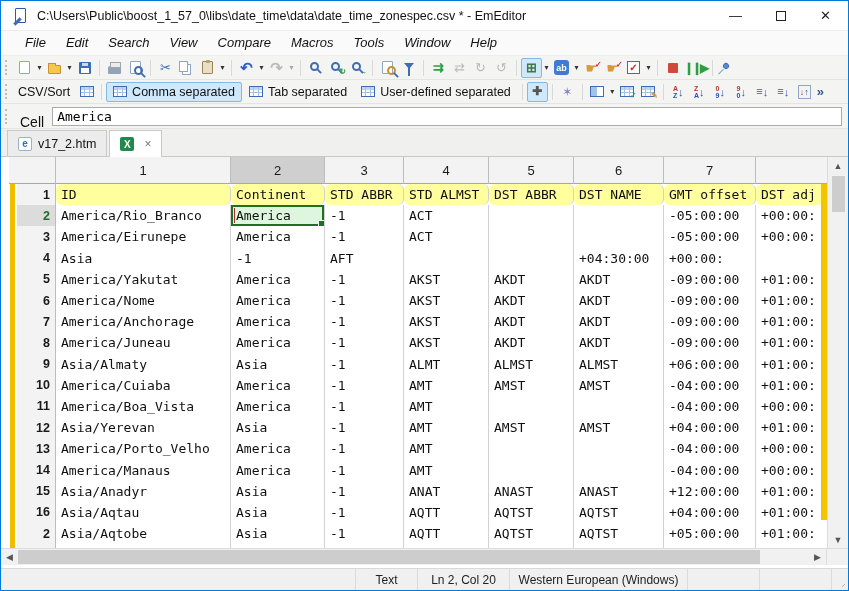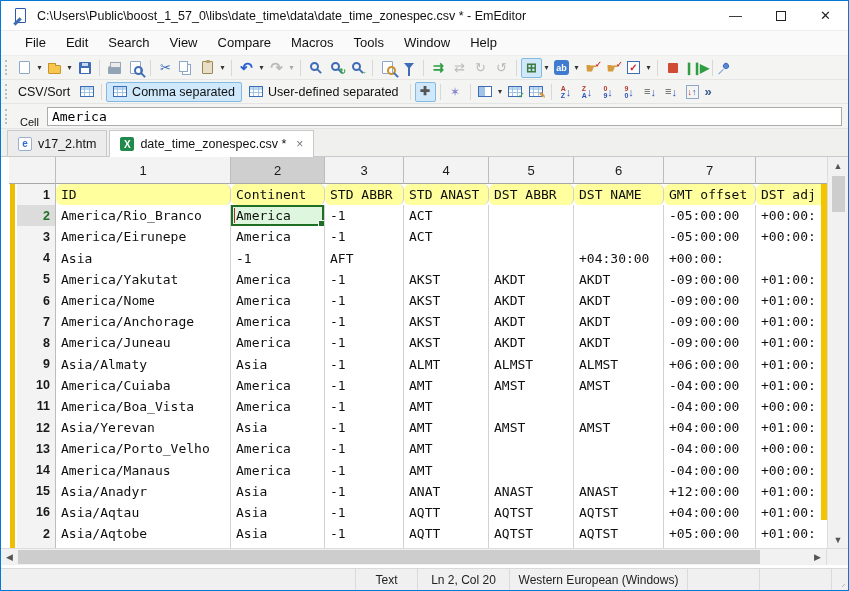--- a/index.html
+++ b/index.html
@@ -12,21 +12,21 @@
   .app-icon { width:16px; height:16px; margin:0 8px 0 12px; position:relative; flex:0 0 auto; }
   .app-icon .pg { position:absolute; left:2px; top:0; width:11px; height:15px; background:#fff; border:1px solid #2f5aa8; border-radius:1px; }
   .app-icon .pen { position:absolute; left:0; bottom:1px; width:9px; height:3px; background:#3e6cb5; transform:rotate(-45deg); }
   .title-text { font-size:12.5px; color:#111; white-space:nowrap; overflow:hidden; }
   .winbtns { margin-left:auto; display:flex; height:100%; }
   .winbtn { width:45px; height:100%; display:flex; align-items:center; justify-content:center; color:#222; font-size:13px; }
   .maxglyph { width:10px; height:10px; border:1px solid #222; display:inline-block; }
 
   
   .menubar { height:26px; display:flex; align-items:center; padding-left:14px; background:#fafafa; border-top:1px solid #ededed; border-bottom:1px solid #ededed; flex:0 0 auto; }
-  .menu-item { padding:0 10px; line-height:24px; font-size:13px; color:#111; }
+  .menu-item { padding:0 10px; line-height:24px; font-size:13px; color:#111;font-style:italic; }
 
   
   .tb { height:24px; display:flex; align-items:center; background:#f4f4f3; border-bottom:1px solid #e4e4e3; padding:0 2px; flex:0 0 auto; }
   .grip { width:5px; height:15px; border-left:2px dotted #bdbdbd; margin:0 4px 0 2px; flex:0 0 auto; }
   .sep { width:1px; height:16px; background:#d8d8d7; margin:0 4px; flex:0 0 auto; }
   .tbtn { min-width:21px; height:20px; display:flex; align-items:center; justify-content:center; border-radius:2px; position:relative; flex:0 0 auto; border:1px solid transparent; }
   .tbtn.hl { background:#cfe8fb; border-color:#84b9e2; }
   .dd { width:9px; font-size:8px; color:#333; text-align:center; flex:0 0 auto; }
   .dis { opacity:.4; filter:grayscale(1); }
   .g { font-size:13px; line-height:13px; }
@@ -70,21 +70,21 @@
   .i-updown { border:1px solid #8fa7c6; font-size:9px; padding:0 1px; line-height:12px; }
   .i-updown .u { color:#2e4fb3; } .i-updown .d { color:#b33a2e; }
 
   
   .csv-label { font-size:12.5px; margin:0 6px 0 4px; }
   .mode-btn { display:flex; align-items:center; gap:5px; height:20px; padding:0 6px; border:1px solid transparent; border-radius:2px; font-size:12.5px; }
   .mode-btn.active { background:#cfe8fb; border-color:#84b9e2; }
 
   
   .cellbar { height:25px; display:flex; align-items:center; background:#f4f4f3; border-bottom:1px solid #e4e4e3; padding:0 6px 0 2px; flex:0 0 auto; }
-  .cell-label { font-size:11px; margin:12px 8px 0 6px; }
+  .cell-label { font-size:14px; margin:12px 8px 0 6px; }
   .cell-input { flex:1; height:19px; background:#fff; border:1px solid #ababab; font-family:"DejaVu Sans Mono", monospace; font-size:13px; padding:0 4px; line-height:17px; }
 
   
   .tabbar { height:28px; background:#f0f0ef; display:flex; align-items:flex-end; padding-left:6px; border-bottom:1px solid #c9c9c9; flex:0 0 auto; }
   .tab { height:26px; display:flex; align-items:center; gap:6px; padding:0 10px; border:1px solid #c9c9c9; border-bottom:none; background:#ececec; font-size:12.5px; margin-right:2px; }
   .tab.active { background:#fff; height:27px; margin-bottom:-1px; position:relative; z-index:2; }
   .ficon { width:14px; height:14px; border-radius:2px; color:#fff; font-size:10px; font-weight:bold; display:flex; align-items:center; justify-content:center; }
   .ficon.htm { background:#fff; border:1px solid #9ab0cc; color:#2f6fd1; }
   .ficon.csv { background:#1f8a4c; }
   .tab-close { color:#777; font-size:12px; margin-left:4px; }
@@ -271,20 +271,24 @@
     <span class="tbtn">
         <span class="i-grid"></span>
       </span>
     <span class="sep"></span>
     <span class="mode-btn active">
         <span class="i-grid"></span>
         <span>Comma separated</span>
       </span>
     <span class="mode-btn">
         <span class="i-grid"></span>
+        <span>Tab separated</span>
+      </span>
+    <span class="mode-btn">
+        <span class="i-grid"></span>
         <span>User-defined separated</span>
       </span>
     <span class="sep"></span>
     <span class="tbtn hl">
         <span class="g" style="color:#555;font-weight:bold;font-size:12px">✚</span>
       </span>
     <span class="sep"></span>
     <span class="tbtn">
         <span class="i-wand">✶</span>
       </span>
@@ -350,21 +354,20 @@
     <input class="cell-input" value="America" style="">
   </div>
 
   <div class="tabbar">
     <span class="tab">
       <span class="ficon htm">e</span>
       <span>v17_2.htm</span>
     </span>
     <span class="tab active">
       <span class="ficon csv">X</span>
-      <span>date_time_zonespec.csv *</span>
       <span class="tab-close">×</span>
     </span>
   </div>
 
   <div class="gridwrap">
     <div id="grid-body">
         <div class="grow colnum-row">
           <div class="colnum-cell corner"></div>
           <div class="colnum-cell">1</div>
           <div class="colnum-cell selcol">2</div>
@@ -374,21 +377,21 @@
           <div class="colnum-cell">6</div>
           <div class="colnum-cell">7</div>
           <div class="colnum-cell"></div>
         </div>
         <div class="grow drow hdr">
           <div class="marker"></div>
           <div class="rownum">1</div>
           <div class="dcell">ID</div>
           <div class="dcell">Continent</div>
           <div class="dcell">STD ABBR</div>
-          <div class="dcell">STD ANAST</div>
+          <div class="dcell">STD ALMST</div>
           <div class="dcell">DST ABBR</div>
           <div class="dcell">DST NAME</div>
           <div class="dcell">GMT offset</div>
           <div class="dcell">DST adj</div>
         </div>
         <div class="grow drow">
           <div class="marker"></div>
           <div class="rownum selrow">2</div>
           <div class="dcell">America/Rio_Branco</div>
           <div class="dcell sel">America</div>

